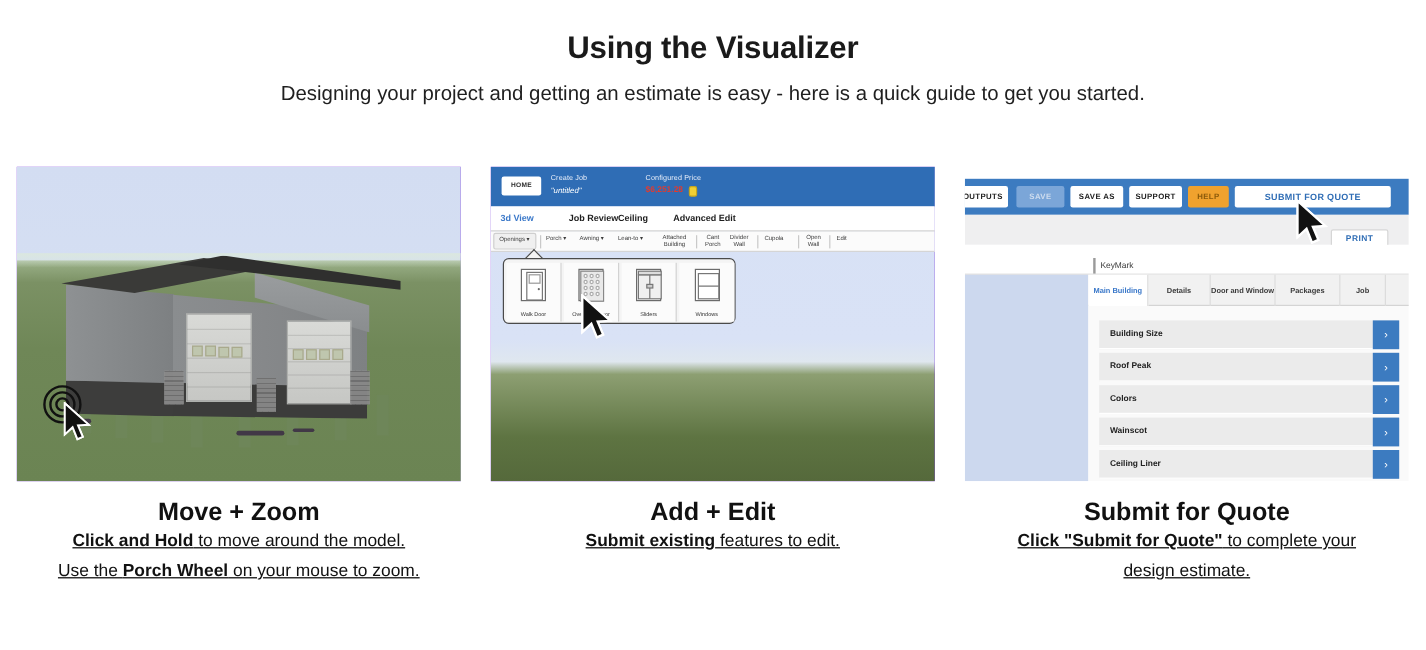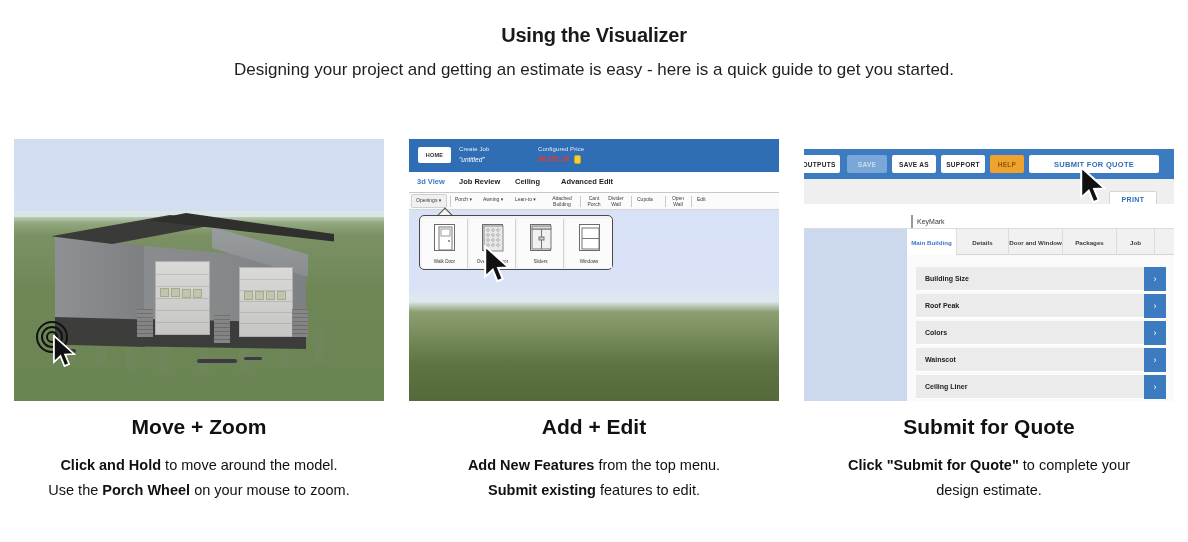--- a/index.html
+++ b/index.html
@@ -9,21 +9,21 @@
     background: #ffffff;
     font-family: "Liberation Sans", sans-serif;
     overflow: hidden;
   }
   .page { position: relative; width: 1188px; height: 542px; }
 
   
   .hdr { text-align: center; padding-top: 24px; }
   .hdr h1 {
     margin: 0;
-    font-size: 20px;
+    font-size: 26px;
     font-weight: bold;
     color: #1a1a1a;
     letter-spacing: -0.2px;
   }
   .hdr p {
     margin: 13px 0 0 0;
     font-size: 17px;
     color: #1f1f1f;
     font-weight: 400;
   }
@@ -44,21 +44,21 @@
     position: relative;
     background: #6d28d9;
   }
   .cap-title {
     margin: 14px 0 0 0;
     text-align: center;
     font-size: 21px;
     font-weight: bold;
     color: #111;
   }
-  .cap-lines { margin-top: 14px; text-align: center; }
+  .cap-lines { margin-top: 0; text-align: center; text-decoration: underline; }
   .cap-line {
     font-size: 14.5px;
     color: #111;
     line-height: 25px;
   }
   .cap-line b { font-weight: bold; }
 
   
   .sky {
     position: absolute; inset: 0;
@@ -337,21 +337,21 @@
           <div class="home-btn">HOME</div>
           <div class="bar-lbl" style="left:50px;top:7px;">Create Job</div>
           <div class="bar-val" style="left:50px;top:17px;">"untitled"</div>
           <div class="bar-lbl" style="left:129px;top:7px;">Configured Price</div>
           <div class="bar-price" style="left:129px;top:16px;">$6,251.28</div>
           <div class="coin" style="left:165px;top:16px;"></div>
         </div>
 
         <div class="c2tabs">
           <div class="c2tab active" style="left:8px;">3d View</div>
-          <div class="c2tab" style="left:50px;">Job Review</div>
+          <div class="c2tab" style="left:65px;">Job Review</div>
           <div class="c2tab" style="left:106px;">Ceiling</div>
           <div class="c2tab" style="left:152px;">Advanced Edit</div>
         </div>
 
         <div class="c2sub">
           <div class="c2si boxed" style="left:2px;"><span>Openings</span> ▾</div>
           <div class="divline" style="left:41px;"></div>
           <div class="c2si" style="left:46px;"><span>Porch</span> ▾</div>
           <div class="c2si" style="left:74px;"><span>Awning</span> ▾</div>
           <div class="c2si" style="left:106px;"><span>Lean-to</span> ▾</div>
@@ -426,23 +426,20 @@
         <div class="cursor" style="left:74px;top:106px;width:30px;height:40px;">
           <svg viewBox="0 0 26 34" width="30" height="40">
             <path d="M2 1 L2 27 L8.5 21 L12.5 31 L17 29 L13 19.5 L22 19 Z" fill="#111" stroke="#fff" stroke-width="1.6"></path>
           </svg>
         </div>
       </div>
 
       <div class="cap-title">Add + Edit</div>
       <div class="cap-lines">
         <div class="cap-line">
-          <b>Add New Features</b><span> from the top menu.</span>
-        </div>
-        <div class="cap-line">
           <b>Submit existing</b><span> features to edit.</span>
         </div>
       </div>
     </div>
 
     <div class="card">
       <div class="thumb" style="background:#fff;">
         <div class="c3">
           <div class="c3bar"></div>
 

